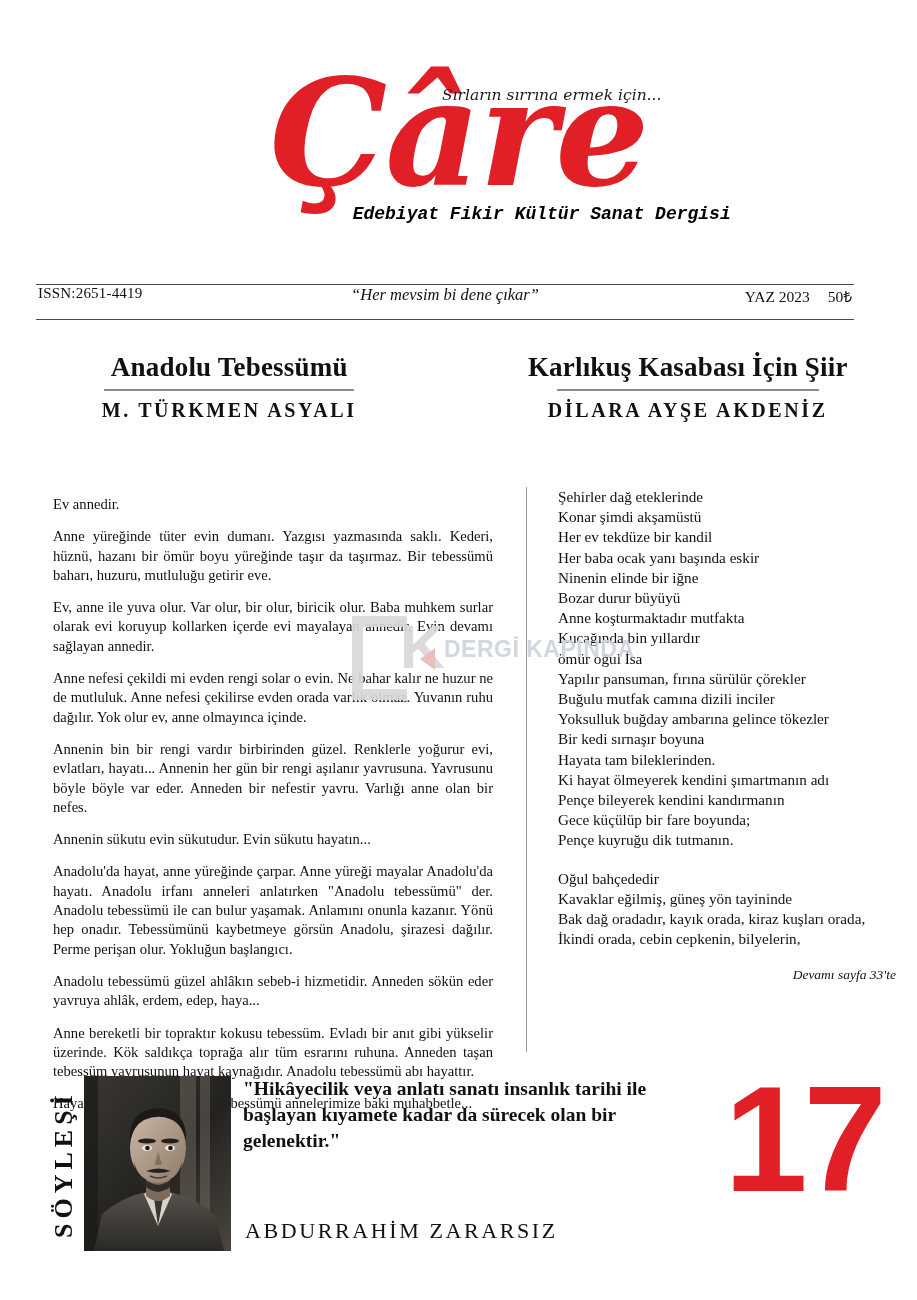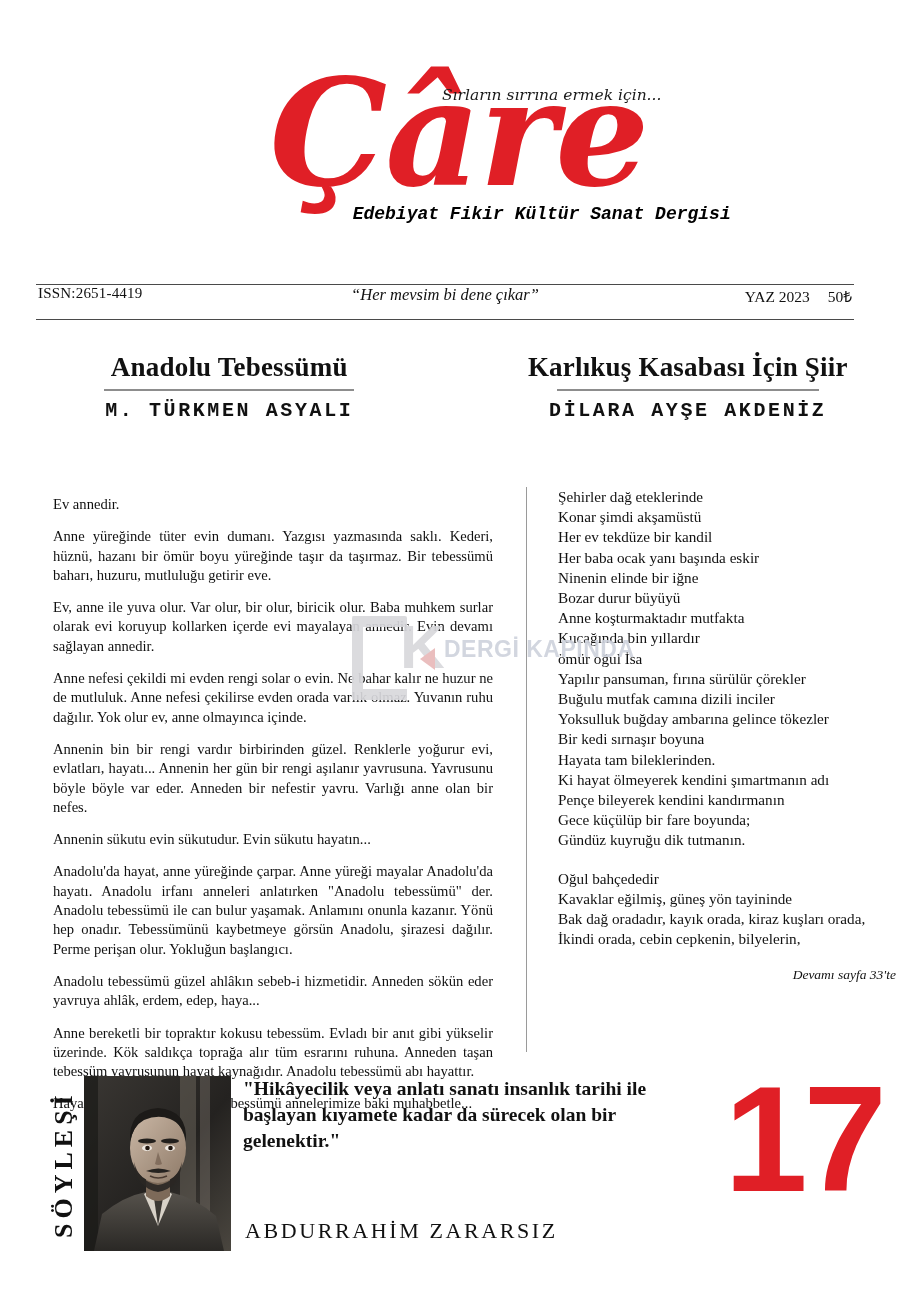--- a/index.html
+++ b/index.html
@@ -84,21 +84,21 @@
   .headline-title{
     font-family:"Liberation Serif",serif;
     font-weight:bold;font-size:27px;
     margin:0 0 6px 0;letter-spacing:.2px;
   }
   .headline-rule{
     width:250px;height:1.5px;background:#8d8d8d;margin:0 auto 8px auto;
   }
   .headline-rule.wide{width:262px;}
   .headline-author{
-    font-family:Liberation Mono, monospace;
+    font-family:Liberation Serif, serif;
     font-size:20px;letter-spacing:2.6px;margin:0;
   }
 
   
   .columns{
     position:absolute;top:487px;left:0;width:917px;height:570px;
   }
   .col-divider{
     position:absolute;left:526px;top:0;width:1px;height:565px;background:#9a9a9a;
   }
@@ -266,21 +266,21 @@
         <div class="line">Kucağında bin yıllardır</div>
         <div class="line">ömür oğul İsa</div>
         <div class="line">Yapılır pansuman, fırına sürülür çörekler</div>
         <div class="line">Buğulu mutfak camına dizili inciler</div>
         <div class="line">Yoksulluk buğday ambarına gelince tökezler</div>
         <div class="line">Bir kedi sırnaşır boyuna</div>
         <div class="line">Hayata tam bileklerinden.</div>
         <div class="line">Ki hayat ölmeyerek kendini şımartmanın adı</div>
         <div class="line">Pençe bileyerek kendini kandırmanın</div>
         <div class="line">Gece küçülüp bir fare boyunda;</div>
-        <div class="line">Gündüz kuyruğu dik tutmanın.</div>
+        <div class="line">Pençe kuyruğu dik tutmanın.</div>
       </div>
       <div class="stanza">
         <div class="line">Oğul bahçededir</div>
         <div class="line">Kavaklar eğilmiş, güneş yön tayininde</div>
         <div class="line">Bak dağ oradadır, kayık orada, kiraz kuşları orada,</div>
         <div class="line">İkindi orada, cebin cepkenin, bilyelerin,</div>
       </div>
       <div class="cont-note">Devamı sayfa 33'te</div>
     </div>
   </div>

